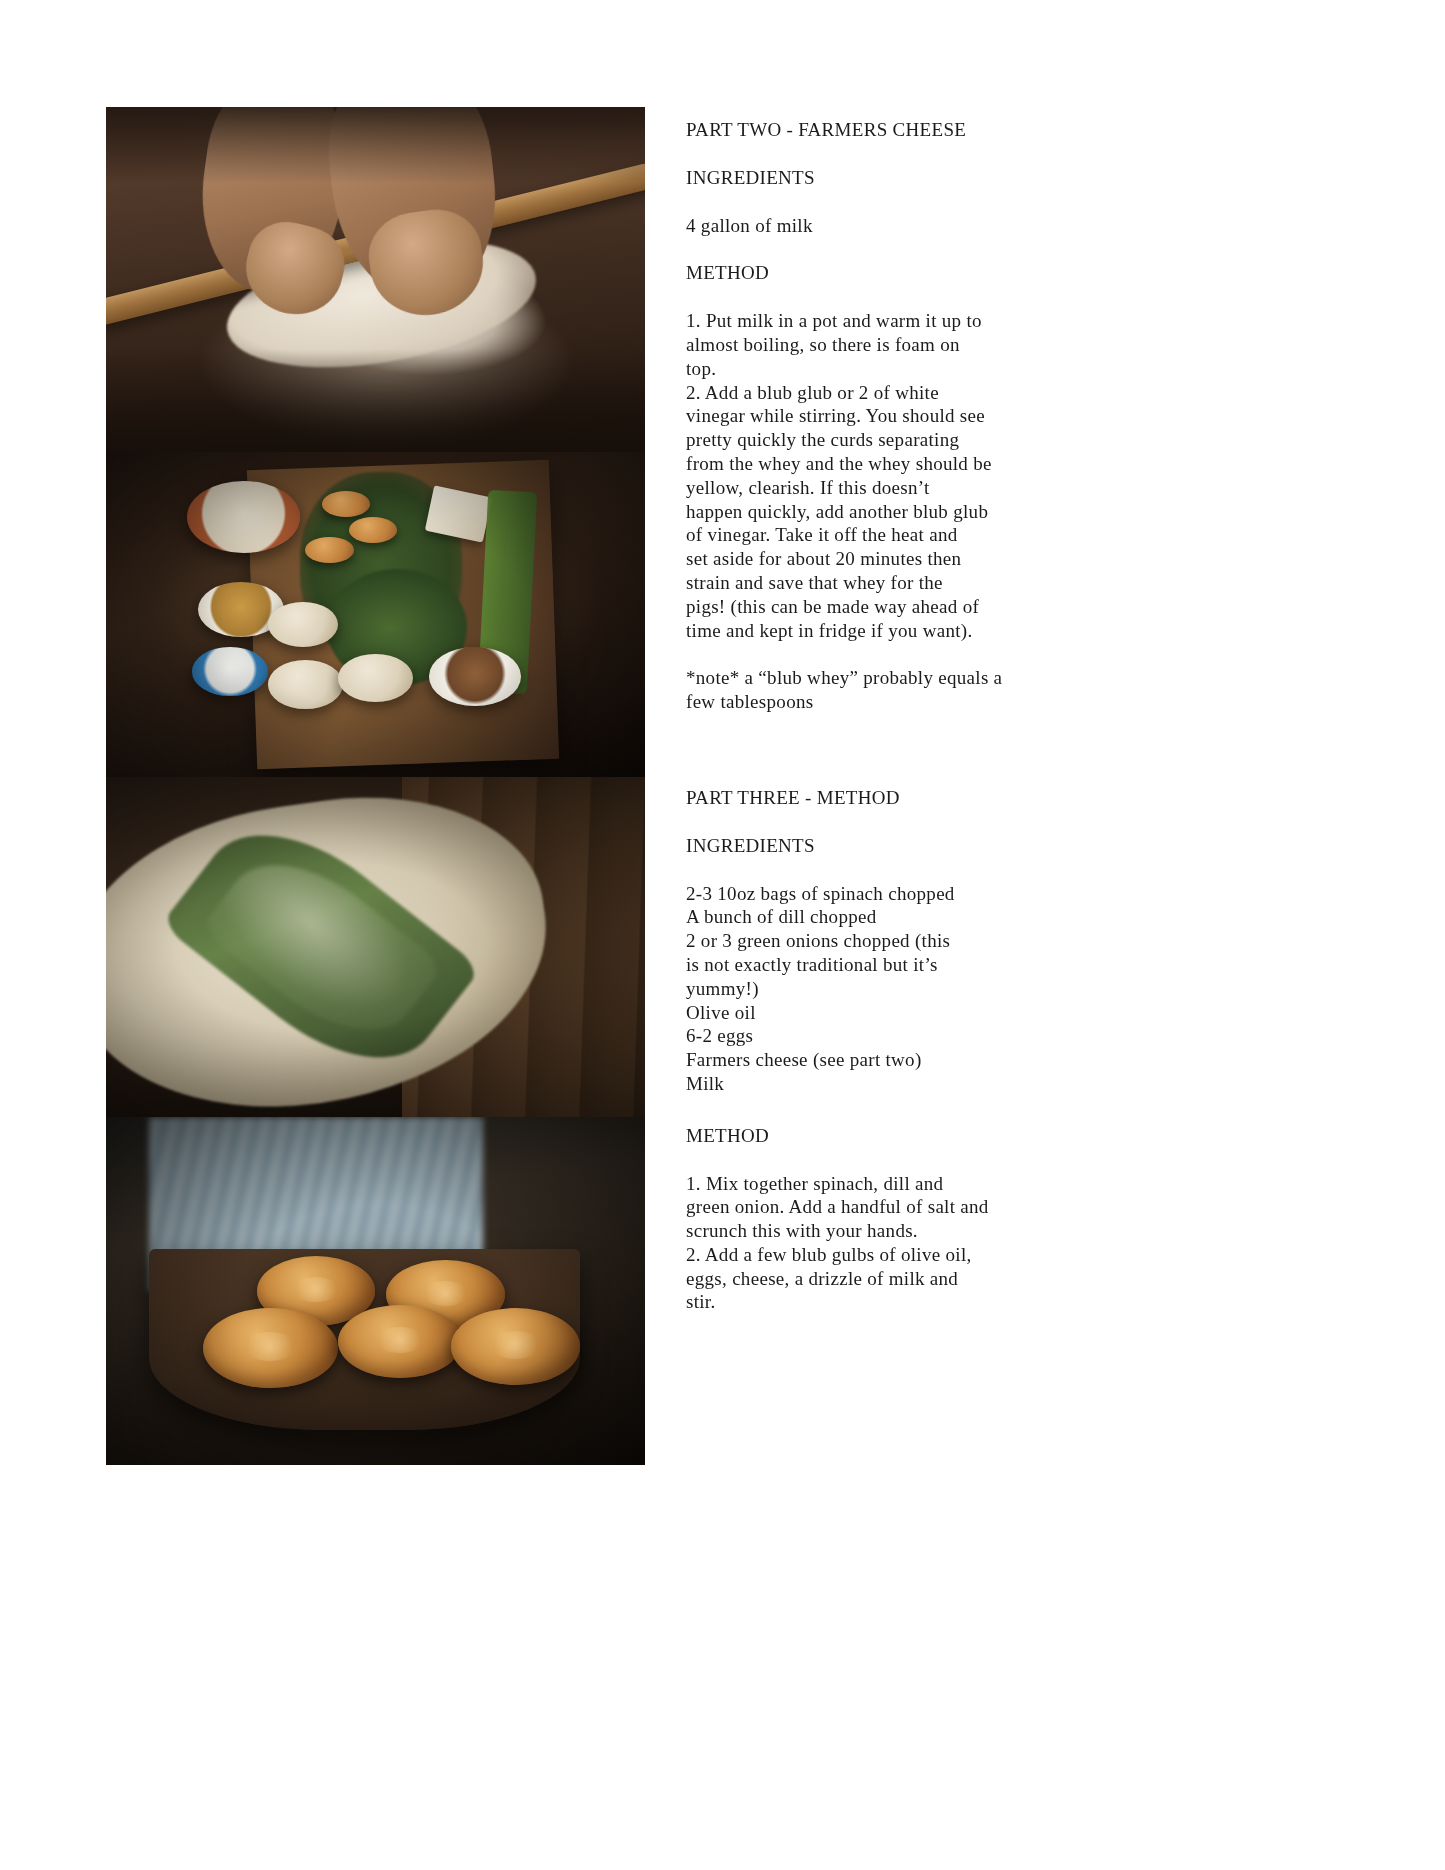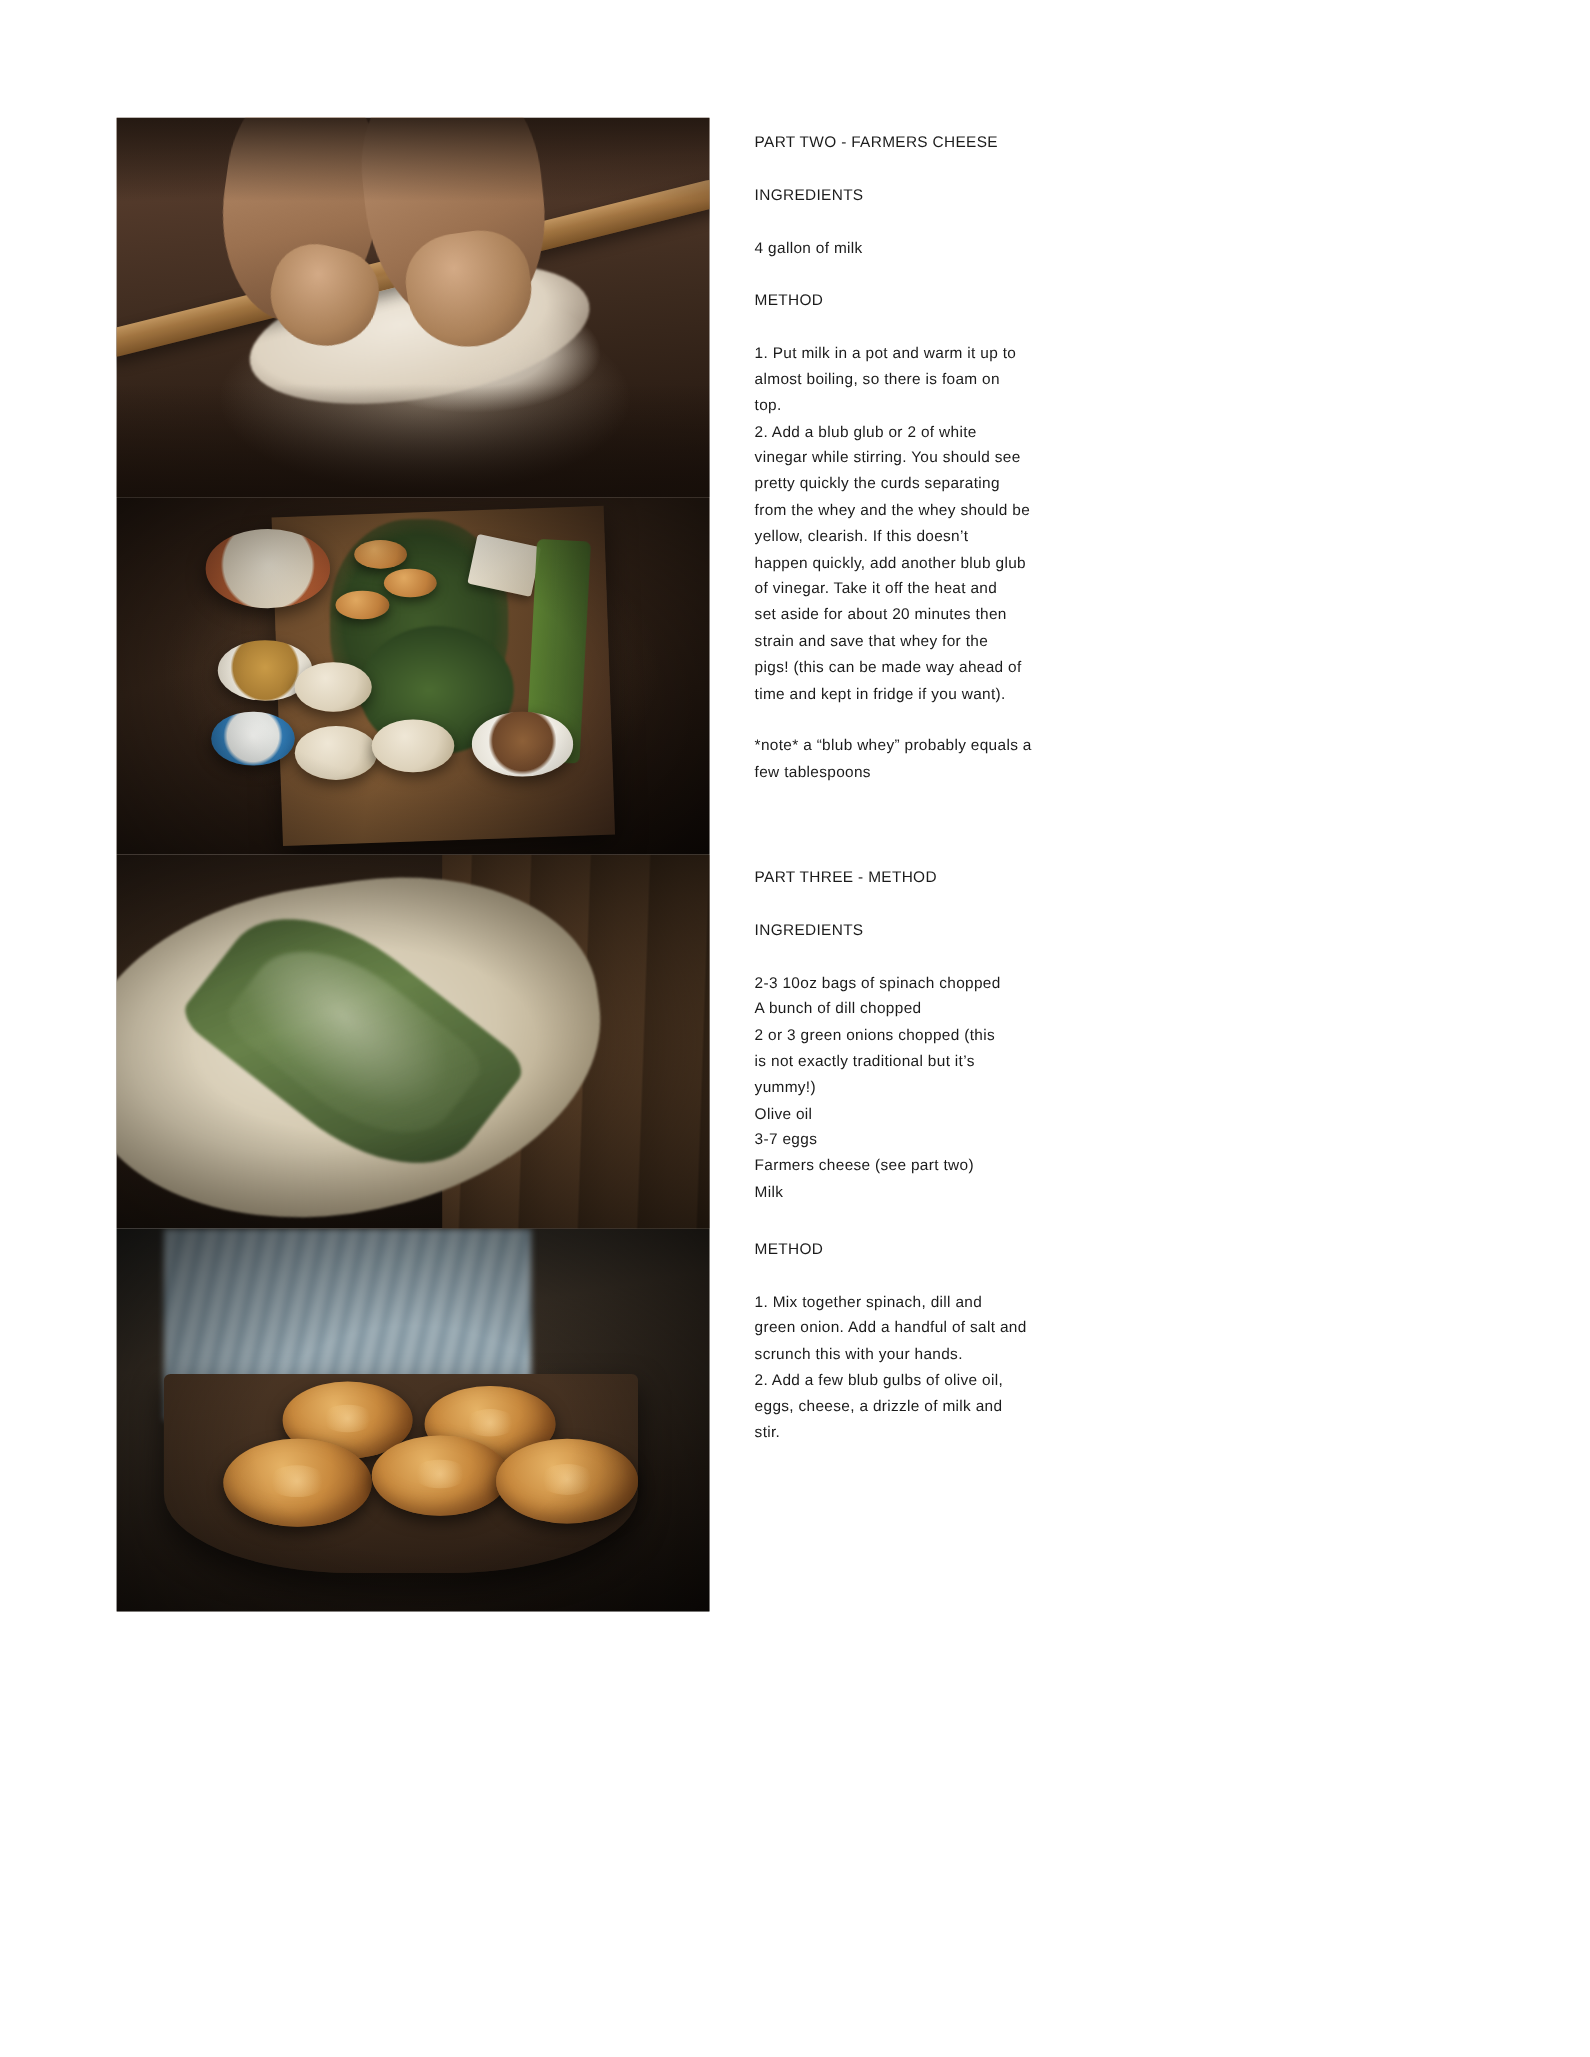--- a/index.html
+++ b/index.html
@@ -262,22 +262,22 @@
   }
 
   
   .text-column {
     position: absolute;
     left: 686px;
     top: 118px;
     width: 430px;
   }
   .txt {
-    font-family: Liberation Sans, sans-serif;
-    font-size: 14px;
+    font-family: Liberation Serif, serif;
+    font-size: 19px;
     line-height: 23.8px;
     color: #1b1b1b;
     letter-spacing: 0.3px;
     white-space: pre-wrap;
     margin: 0;
   }
   .heading { margin: 0 0 24px 0; }
   .label { margin: 4px 0 24px 0; }
   .ingredient-line { margin: 0 0 24px 0; }
   .para { margin: 0; }
@@ -371,21 +371,21 @@
     <div class="gap-lg"></div>
 
     <p class="txt heading">PART THREE - METHOD</p>
     <p class="txt label">INGREDIENTS</p>
     <p class="txt ing-block">2-3 10oz bags of spinach chopped
 A bunch of dill chopped
 2 or 3 green onions chopped (this
 is not exactly traditional but it’s
 yummy!)
 Olive oil
-3-7 eggs
+6-2 eggs
 Farmers cheese (see part two)
 Milk</p>
     <div class="gap-sm"></div>
     <p class="txt label">METHOD</p>
     <p class="txt para">1. Mix together spinach, dill and
 green onion. Add a handful of salt and
 scrunch this with your hands.
 2. Add a few blub gulbs of olive oil,
 eggs, cheese, a drizzle of milk and
 stir.</p>

